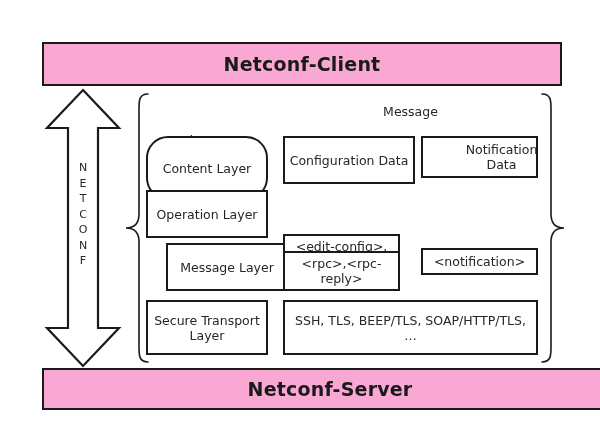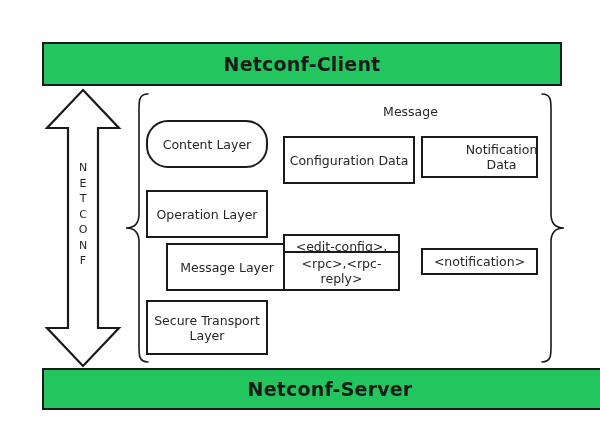--- a/index.html
+++ b/index.html
@@ -18,21 +18,21 @@
     position: relative;
     width: 600px;
     height: 438px;
   }
 
   
   .endpoint {
     position: absolute;
     box-sizing: border-box;
     border: 2px solid #1a1a1a;
-    background: #22c55e;
+    background: #f9a8d4;
     display: flex;
     align-items: center;
     justify-content: center;
     font-weight: bold;
     font-size: 19px;
     letter-spacing: 0.2px;
     color: #1a1a1a;
   }
   #client-box { left: 42px; top: 42px;  width: 520px; height: 44px; }
   #server-box { left: 42px; top: 368px; width: 576px; height: 42px; }
@@ -91,21 +91,21 @@
     justify-content: center;
     text-align: center;
     font-size: 12.5px;
     line-height: 15px;
     color: #262626;
     padding: 2px 4px;
   }
 
   
   .layer-cell { left: 146px; width: 122px; }
-  #layer-content   { top: 120px; height: 48px; border-radius: 22px; }
+  #layer-content   { top: 136px; height: 64px; border-radius: 22px; }
   #layer-operation { top: 190px; height: 48px; }
   #layer-message   { top: 243px; height: 48px; margin-left: 20px; }
   #layer-transport { top: 300px; height: 55px; text-align: center; }
 
   
   #ex-config       { left: 283px; top: 136px; width: 132px; height: 48px; }
   #ex-notification-data { left: 421px; top: 136px; width: 117px; height: 42px; padding-left: 48px; }
   #ex-operations   { left: 283px; top: 190px; width: 117px; height: 55px; margin-top: 44px; }
   #ex-rpc          { left: 283px; top: 251px; width: 117px; height: 40px; }
   #ex-notification { left: 421px; top: 248px; width: 117px; height: 27px; }
@@ -151,16 +151,17 @@
   <div class="cell layer-cell" id="layer-content">Content Layer</div>
   <div class="cell layer-cell" id="layer-operation">Operation Layer</div>
   <div class="cell layer-cell" id="layer-message">Message Layer</div>
   <div class="cell layer-cell" id="layer-transport">Secure Transport Layer</div>
 
   <div class="cell" id="ex-config">Configuration Data</div>
   <div class="cell" id="ex-notification-data">Notification Data</div>
   <div class="cell" id="ex-operations">&lt;edit-config&gt;, &lt;get-config&gt;, etc</div>
   <div class="cell" id="ex-rpc">&lt;rpc&gt;,&lt;rpc-reply&gt;</div>
   <div class="cell" id="ex-notification">&lt;notification&gt;</div>
+  <div class="cell" id="ex-transport">SSH, TLS, BEEP/TLS, SOAP/HTTP/TLS, …</div>
 
   <div class="endpoint" id="server-box">Netconf-Server</div>
 
 </div>
 
 </body></html>

